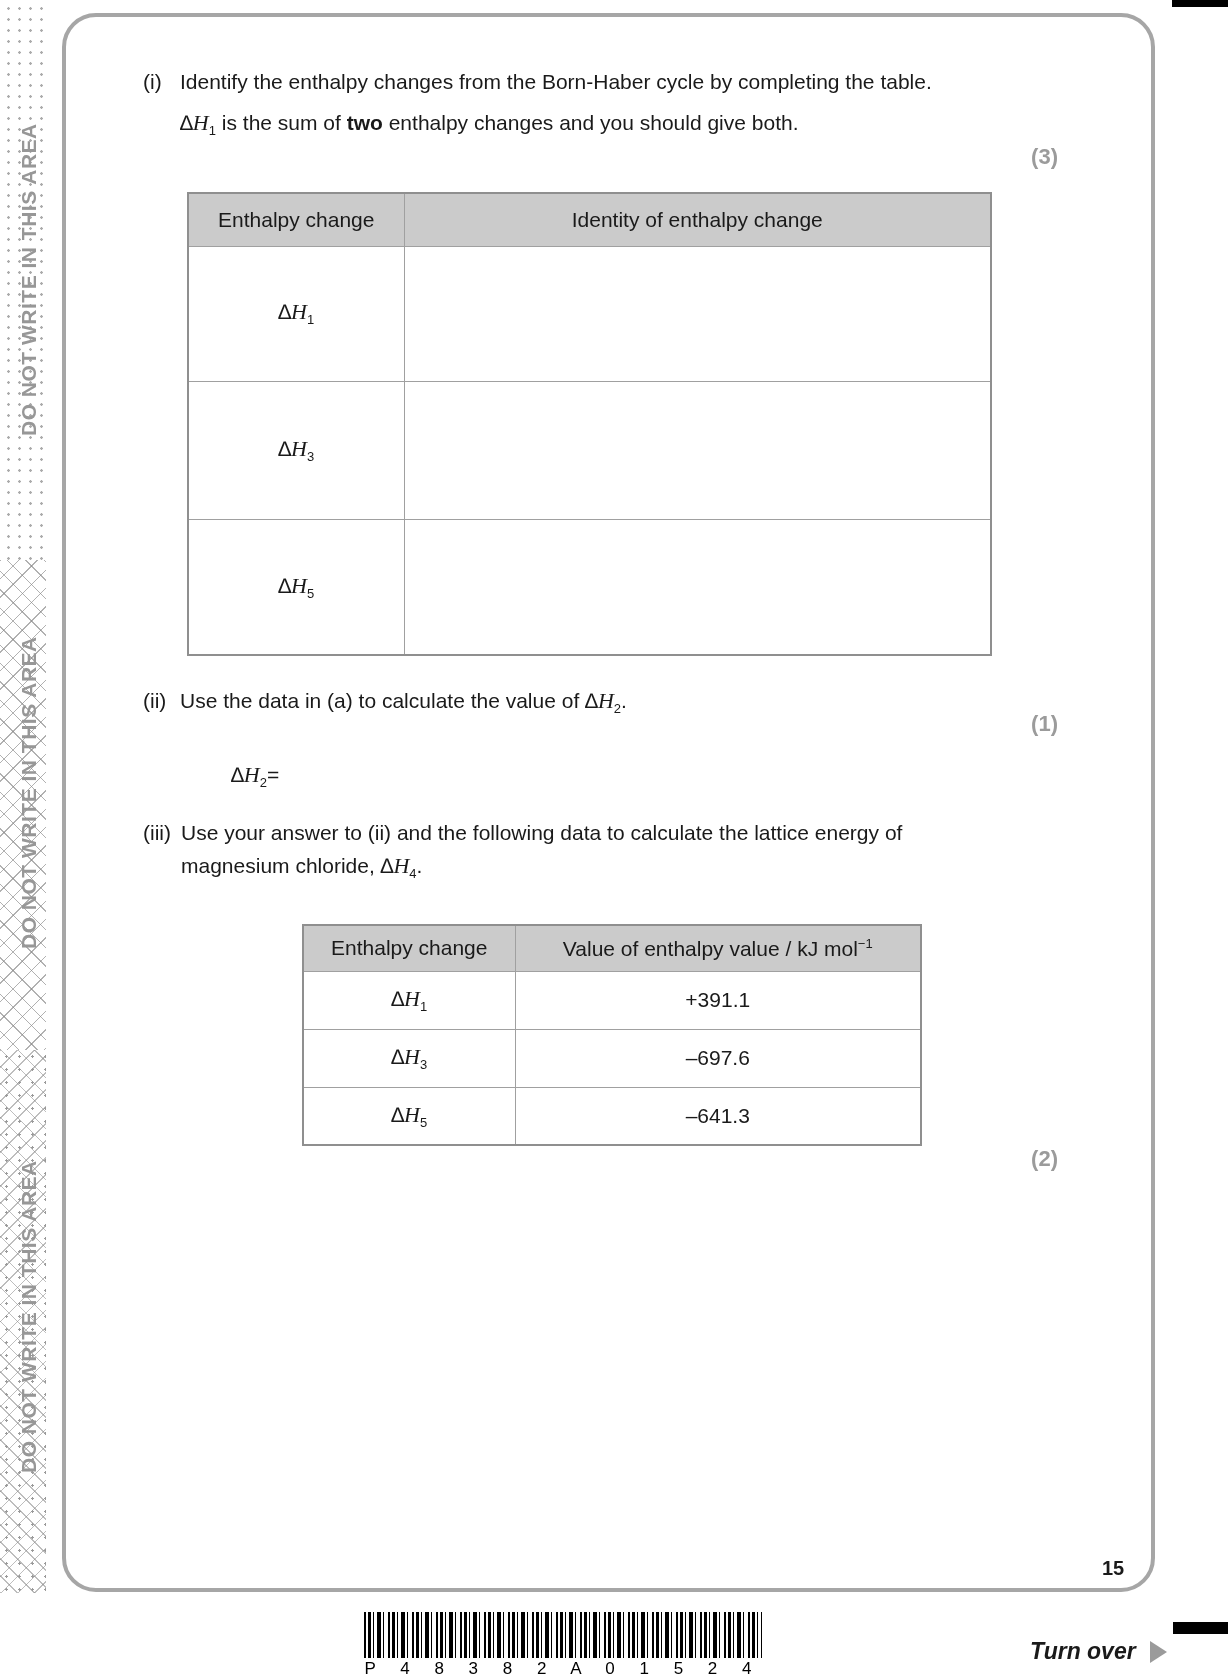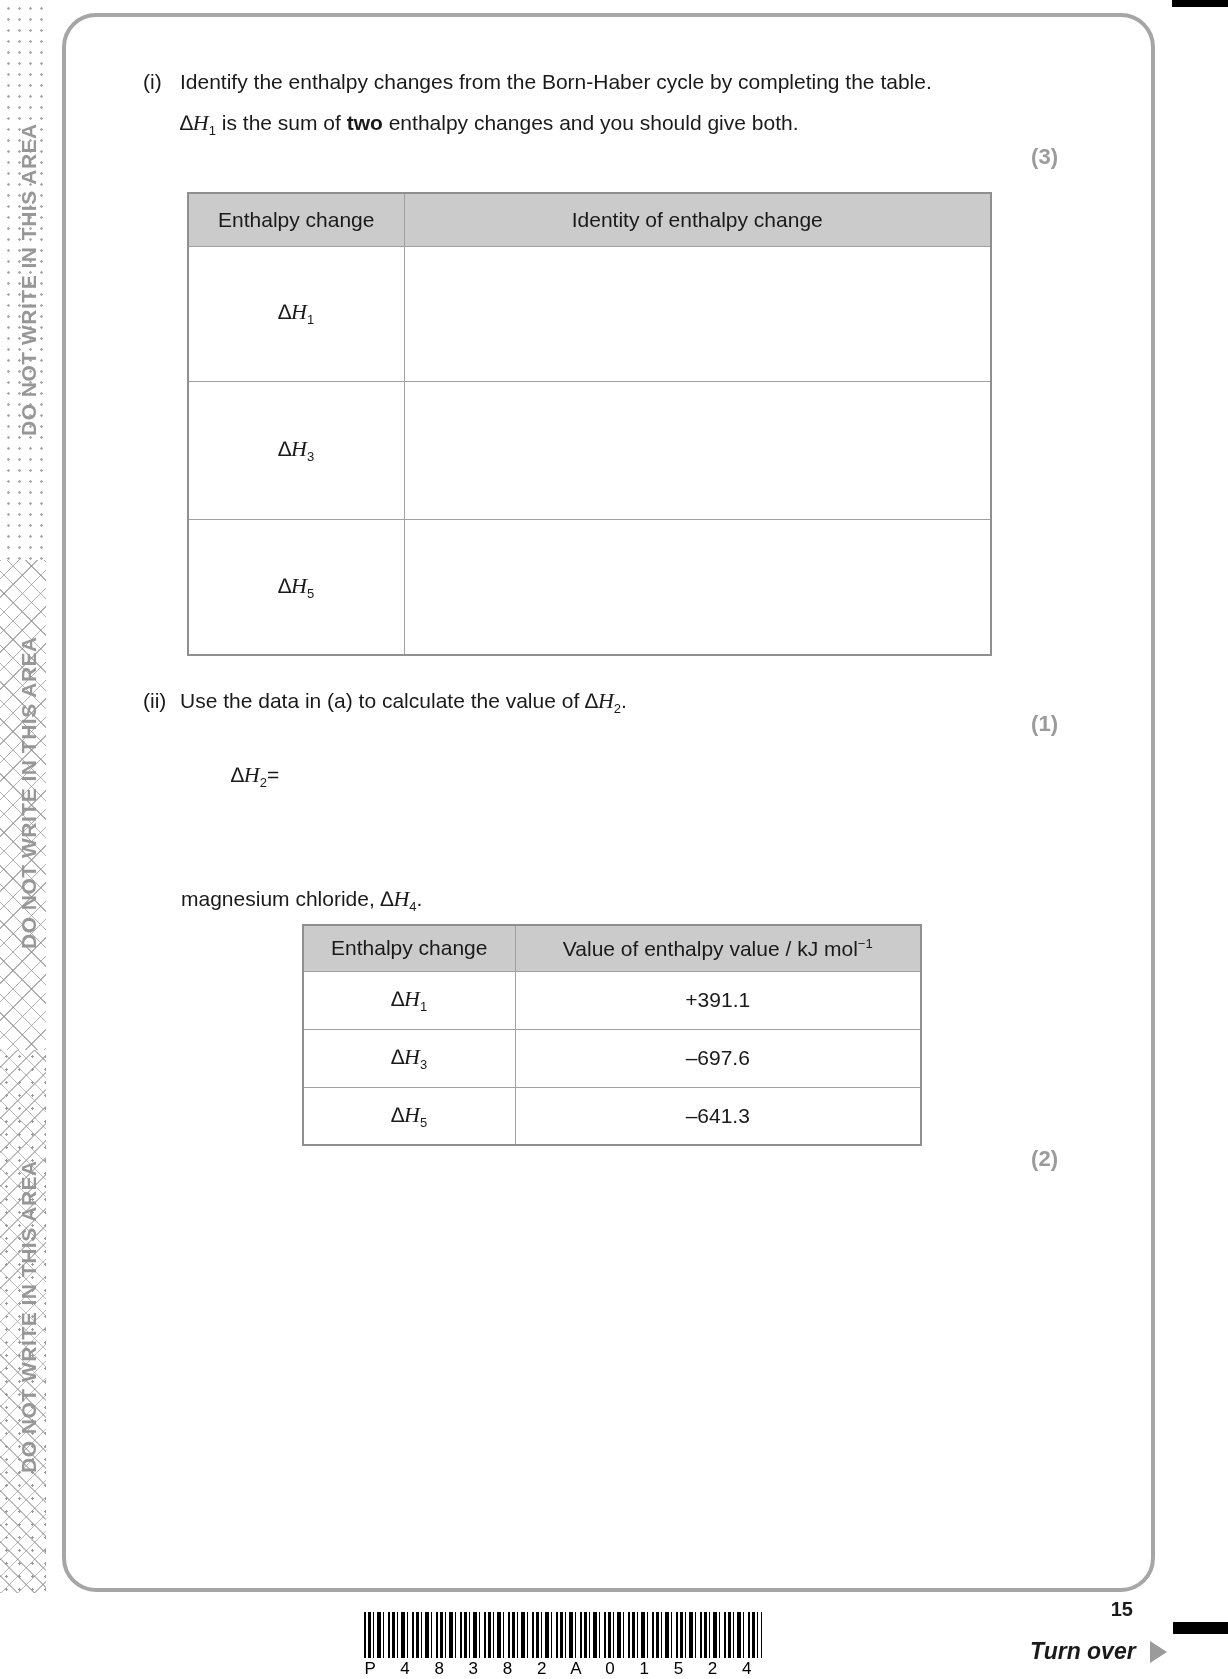--- a/index.html
+++ b/index.html
@@ -122,22 +122,22 @@
     transform: translateX(-50%);
     background: #ffffff;
     padding: 1px 8px 2px 8px;
     font-size: 17px;
     letter-spacing: 10px;
     white-space: nowrap;
     color: #000;
   }
   .page-num {
     position: absolute;
-    left: 1093px; top: 1598px;
-    width: 40px; text-align: right;
+    left: 1093px; top: 1557px;
+    width: 40px; text-align: center;
     font-size: 20px; font-weight: bold;
   }
   .corner-bar { position: absolute; background: #000; }
   .corner-bar.topright { left: 1172px; top: 0; width: 56px; height: 7px; }
   .corner-bar.bottomright { left: 1173px; top: 1622px; width: 55px; height: 12px; }
   .turn-over {
     position: absolute;
     left: 1030px; top: 1638px;
     display: flex; align-items: center; gap: 14px;
     font-size: 23px; font-weight: bold; font-style: italic;
@@ -201,21 +201,24 @@
 
   <div class="qline" style="left:143px; top:686px;">
     <span class="qlabel">(ii)</span><span>Use the data in (a) to calculate the value of </span><span class="sym"><span>∆</span><i>H</i><sub>2</sub></span><span>.</span>
   </div>
   <div class="marks" style="top:711px;">(1)</div>
 
   <div class="answer-line">
     <span class="sym"><span>∆</span><i>H</i><sub>2</sub></span><span>=</span><span class="answer-space"></span>
   </div>
 
-  <div class="qline" style="left:181px; top:884px;">
+  <div class="qline" style="left:143px; top:818px;">
+    <span class="qlabel3">(iii)</span><span>Use your answer to (ii) and the following data to calculate the lattice energy of</span>
+  </div>
+  <div class="qline" style="left:181px; top:851px;">
     <span>magnesium chloride, </span><span class="sym"><span>∆</span><i>H</i><sub>4</sub></span><span>.</span>
   </div>
 
   <table id="table2" class="extable">
     <colgroup>
         <col class="c1">
         <col class="c2">
       </colgroup>
     <tbody>
         <tr class="hdr">

